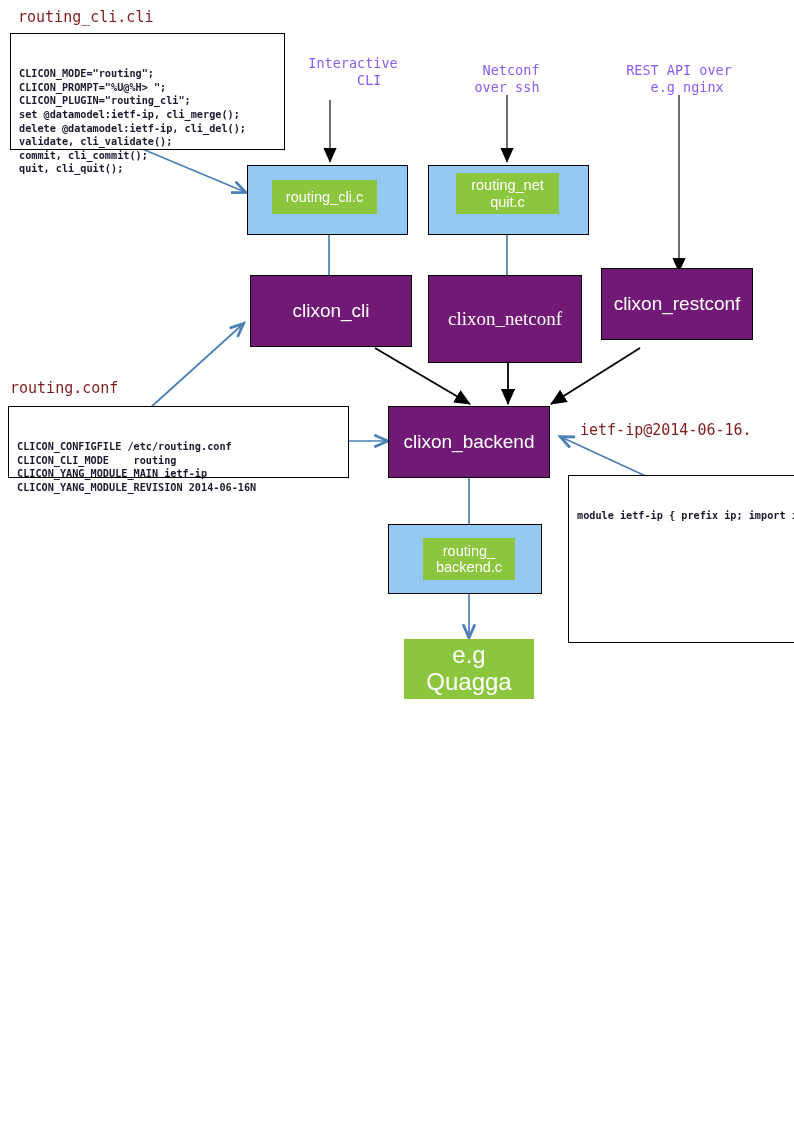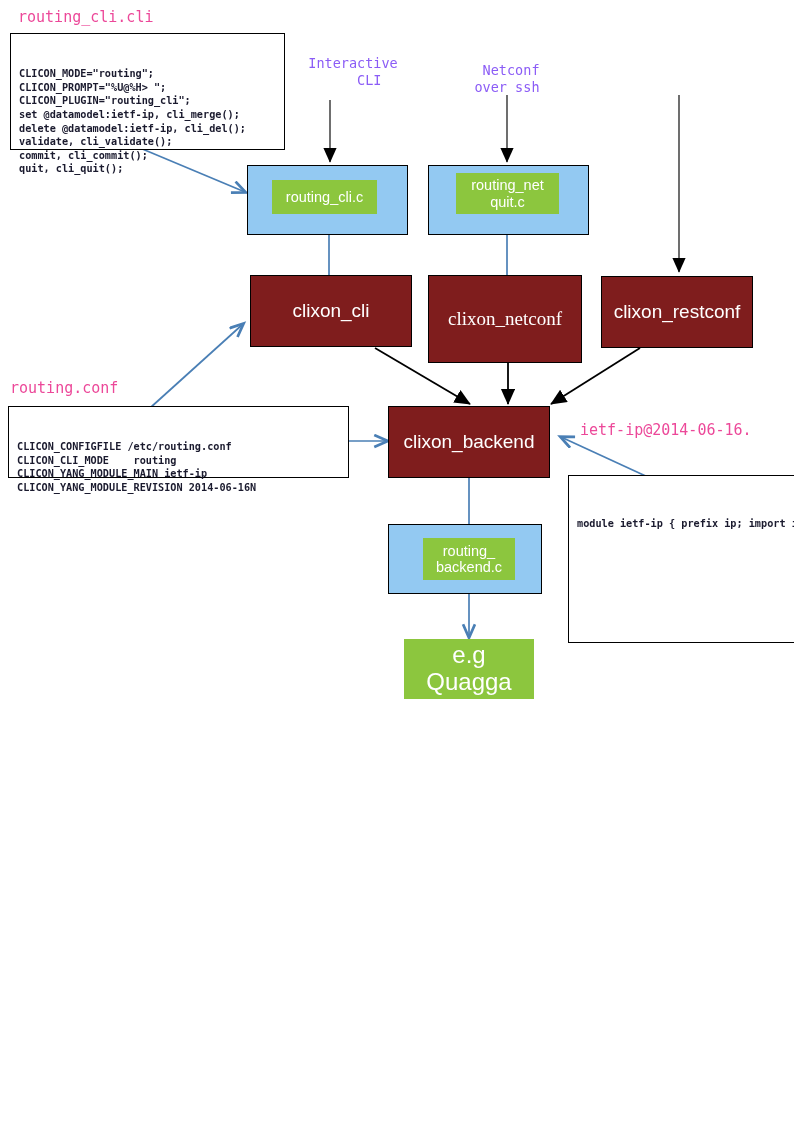--- a/index.html
+++ b/index.html
@@ -22,21 +22,21 @@
     width: 794px;
     height: 1123px;
     pointer-events: none;
   }
 
   
   .mono-title {
     position: absolute;
     font-family: "DejaVu Sans Mono", monospace;
     font-size: 15px;
-    color: #ec4899;
+    color: #7f1d1d;
     white-space: nowrap;
     letter-spacing: 0px;
   }
   .mono-label {
     position: absolute;
     font-family: "DejaVu Sans Mono", monospace;
     font-size: 13.5px;
     color: #8b5cf6;
     line-height: 17px;
     text-align: center;
@@ -67,39 +67,38 @@
     box-sizing: border-box;
     display: flex;
     align-items: center;
     justify-content: center;
     text-align: center;
     color: #ffffff;
     font-family: "Liberation Sans", sans-serif;
     line-height: 1.12;
   }
   .box-blue {
-    background: #7f1d1d;
+    background: #701a75;
     border: 1.6px solid #000000;
     font-size: 19px;
   }
   .box-lightblue {
     background: #93c9f2;
     border: 1.6px solid #000000;
   }
   .box-green {
     background: #8cc63e;
     font-size: 14.5px;
   }
   .box-green-big {
     background: #8cc63e;
     font-size: 24px;
   }
   .nowrap-overflow {
     white-space: nowrap;
-    margin-top: 8px;
   }
 </style>
 </head>
 <body>
 
 <div id="canvas">
 
   <svg id="arrow-layer" viewBox="0 0 794 1123" width="794" height="1123">
     <defs>
       <marker id="blkArrow" markerWidth="11" markerHeight="11" refX="8.5" refY="4" orient="auto" markerUnits="strokeWidth">
@@ -137,20 +136,22 @@
   <div class="mono-title" style="left:10px; top:379px;">routing.conf</div>
 
   <div class="mono-title" style="left:580px; top:421px;">ietf-ip@2014-06-16.</div>
 
   <div class="mono-label" style="left:293px; top:55px; width:120px;">Interactive
     CLI</div>
 
   <div class="mono-label" style="left:447px; top:62px; width:120px;"> Netconf
 over ssh</div>
 
+  <div class="mono-label" style="left:609px; top:62px; width:140px;">REST API over
+  e.g nginx</div>
 
   <div class="codebox" style="left:10px; top:33px; width:275px; height:117px;">
     <div class="pad">CLICON_MODE="routing";
 CLICON_PROMPT="%U@%H&gt; ";
 CLICON_PLUGIN="routing_cli";
 set @datamodel:ietf-ip, cli_merge();
 delete @datamodel:ietf-ip, cli_del();
 validate, cli_validate();
 commit, cli_commit();
 quit, cli_quit();</div>

